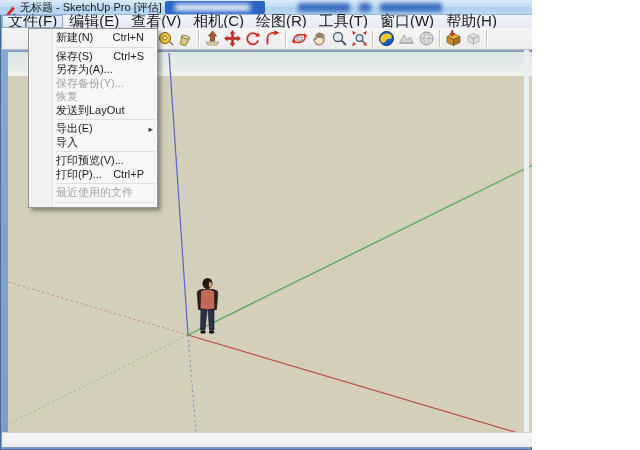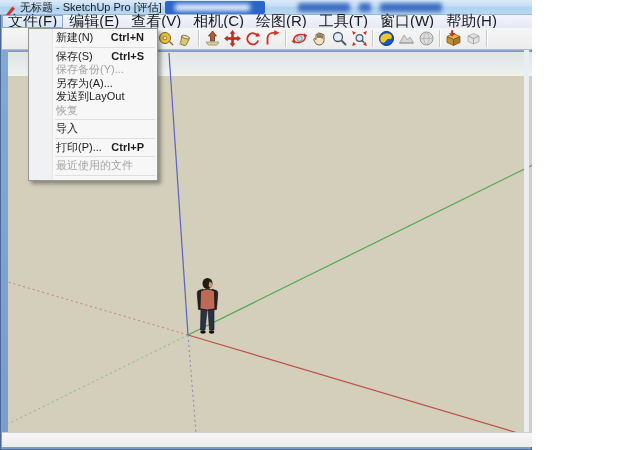--- a/index.html
+++ b/index.html
@@ -57,21 +57,21 @@
   .vcb { position:absolute; right:8px; top:2px; width:70px; height:10px; background:#fdfdfd;
          border:1px solid #a7afb8; border-radius:1px; font-size:9px; padding:0 2px; }
   .grip { position:absolute; right:1px; bottom:1px; }
 
   
   .menu { position:absolute; left:3px; top:28px; width:130px; z-index:50;
           background:linear-gradient(90deg,#f0f1f2 0,#f0f1f2 23px,#e4e5e7 23px,#e4e5e7 24px,#f7f7f7 24px);
           border:1px solid #979797; box-shadow:3px 3px 4px rgba(0,0,0,.35); padding:2px 0; font-size:11px;margin-left:25px; }
   .mi { position:relative; display:flex; justify-content:space-between; align-items:center;
         height:13.5px; line-height:13px; padding:0 13px 0 27px; color:#1c1c1c; white-space:nowrap; }
-  .mi .sc { color:#1c1c1c; margin-left:8px;font-weight:bold; }
+  .mi .sc { color:#1c1c1c; margin-left:8px; }
   .mi.disabled, .mi.disabled .sc { color:#a3a3a3; }
   .mi.sub::after { content:"▸"; position:absolute; right:4px; top:1px; font-size:9px; color:#3a3a3a; }
   .msep { height:1px; background:#dfdfdf; margin:2px 2px 2px 26px; }
 </style>
 </head>
 <body>
 
 <div class="window">
 
   <div class="titlebar">
@@ -281,37 +281,43 @@
   <div class="menu">
     <div class="mi">
         <span>新建(N)</span>
         <span class="sc">Ctrl+N</span>
       </div>
     <div class="msep"></div>
     <div class="mi">
         <span>保存(S)</span>
         <span class="sc">Ctrl+S</span>
       </div>
+    <div class="mi">
+        <span>另存为(A)...</span>
+      </div>
     <div class="mi disabled">
         <span>保存备份(Y)...</span>
       </div>
-    <div class="mi">
-        <span>另存为(A)...</span>
-      </div>
-    <div class="mi">
-        <span>发送到LayOut</span>
-      </div>
     <div class="mi disabled">
         <span>恢复</span>
       </div>
-    <div class="msep"></div>
+    <div class="mi">
+        <span>发送到LayOut</span>
+      </div>
+    <div class="msep"></div>
+    <div class="mi sub">
+        <span>导出(E)</span>
+      </div>
     <div class="mi">
         <span>导入</span>
       </div>
     <div class="msep"></div>
+    <div class="mi">
+        <span>打印预览(V)...</span>
+      </div>
     <div class="mi">
         <span>打印(P)...</span>
         <span class="sc">Ctrl+P</span>
       </div>
     <div class="msep"></div>
     <div class="mi disabled">
         <span>最近使用的文件</span>
       </div>
     <div class="msep"></div>
   </div>

